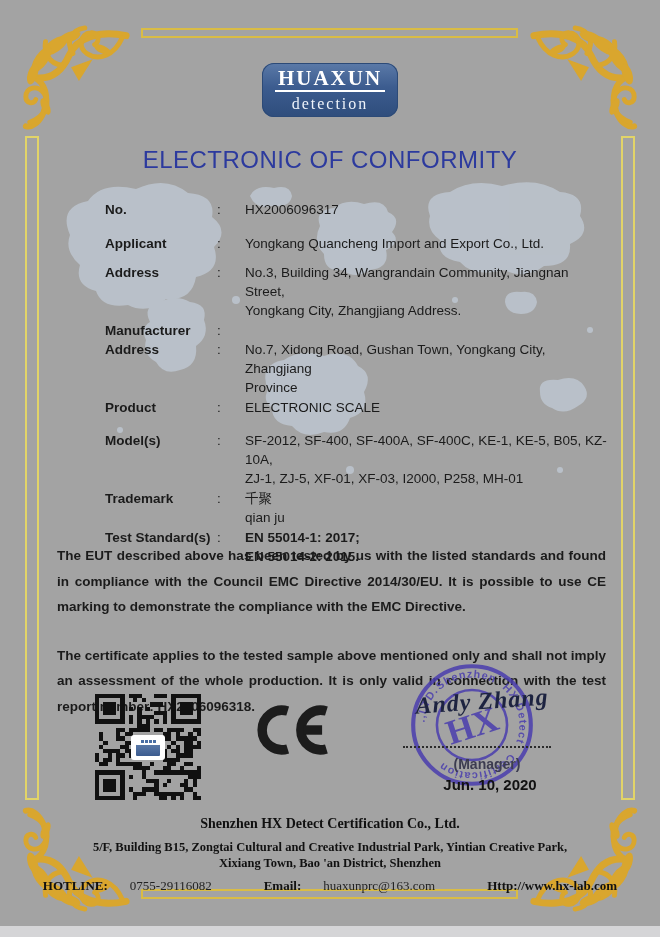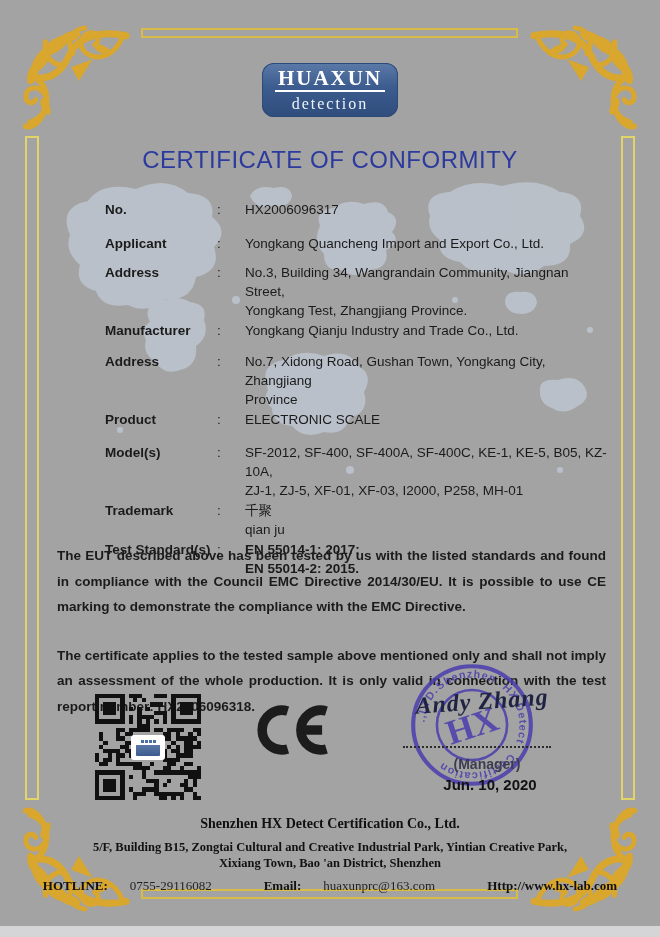--- a/index.html
+++ b/index.html
@@ -27,21 +27,21 @@
         letter-spacing:2px;border-bottom:2px solid #fff;padding:0 3px 1px 3px;line-height:22px;}
   .logo-sub{font-family:"Liberation Serif",serif;font-size:16px;color:#eef3fa;letter-spacing:2px;line-height:20px;margin-top:2px;}
   .title{position:absolute;left:0;top:146px;width:660px;text-align:center;
          font-size:24px;letter-spacing:0.5px;color:#2c3a9e;}
   
   .fields{position:absolute;left:57px;top:200px;width:552px;font-size:13.5px;line-height:19px;}
   .frow{display:grid;grid-template-columns:112px 28px 1fr;padding-left:48px;}
   .frow .lab{font-weight:bold;}
   .frow .col{text-align:left;}
   .frow.m15{margin-bottom:15px;} .frow.m10{margin-bottom:10px;}
-  .frow.m12{margin-bottom:12px;} .frow.m14{margin-bottom:14px;} .frow.m1{margin-bottom:1px;}
+  .frow.m12{margin-bottom:0;} .frow.m14{margin-bottom:14px;} .frow.m1{margin-bottom:1px;}
   .val-bold .v1,.val-bold .v2{font-weight:bold;}
   
   .paras{position:absolute;left:57px;top:527px;width:549px;}
   .paras p{margin:16px 0 23px 0;font-size:13.5px;font-weight:bold;line-height:25.5px;text-align:justify;}
   
   .qr{position:absolute;left:95px;top:694px;width:106px;height:106px;}
   .qr-logo{position:absolute;left:131px;top:735px;width:34px;height:25px;background:#fff;border-radius:3px;
            display:flex;flex-direction:column;align-items:center;justify-content:center;gap:1px;}
   .qr-logo .chars{display:flex;gap:1px;}
   .qr-logo .chars i{width:3px;height:3px;background:#4a6fa5;display:block;}
@@ -172,21 +172,21 @@
 
   <div class="bar top"></div>
   <div class="bar bottom"></div>
   <div class="bar left"></div>
   <div class="bar right"></div>
 
   <div class="logo">
     <div class="logo-name">HUAXUN</div>
     <div class="logo-sub">detection</div>
   </div>
-  <div class="title">CERTIFICATE OF CONFORMITY</div>
+  <div class="title">ELECTRONIC OF CONFORMITY</div>
 
   <div class="fields">
     <div class="frow m15">
       <div class="lab">No.</div>
       <div class="col">:</div>
       <div>
           <div class="v1">HX2006096317</div>
         </div>
     </div>
     <div class="frow m10">
@@ -194,29 +194,26 @@
       <div class="col">:</div>
       <div>
           <div class="v1">Yongkang Quancheng Import and Export Co., Ltd.</div>
         </div>
     </div>
     <div class="frow m1">
       <div class="lab">Address</div>
       <div class="col">:</div>
       <div>
         <div class="v1">No.3, Building 34, Wangrandain Community, Jiangnan Street,</div>
-        <div class="v2">Yongkang Test, Zhangjiang Province.</div>
+        <div class="v2">Yongkang City, Zhangjiang Address.</div>
       </div>
     </div>
     <div class="frow m12">
       <div class="lab">Manufacturer</div>
       <div class="col">:</div>
-      <div>
-          <div class="v1">Yongkang Qianju Industry and Trade Co., Ltd.</div>
-        </div>
     </div>
     <div class="frow m1">
       <div class="lab">Address</div>
       <div class="col">:</div>
       <div>
         <div class="v1">No.7, Xidong Road, Gushan Town, Yongkang City, Zhangjiang</div>
         <div class="v2">Province</div>
       </div>
     </div>
     <div class="frow m14">

